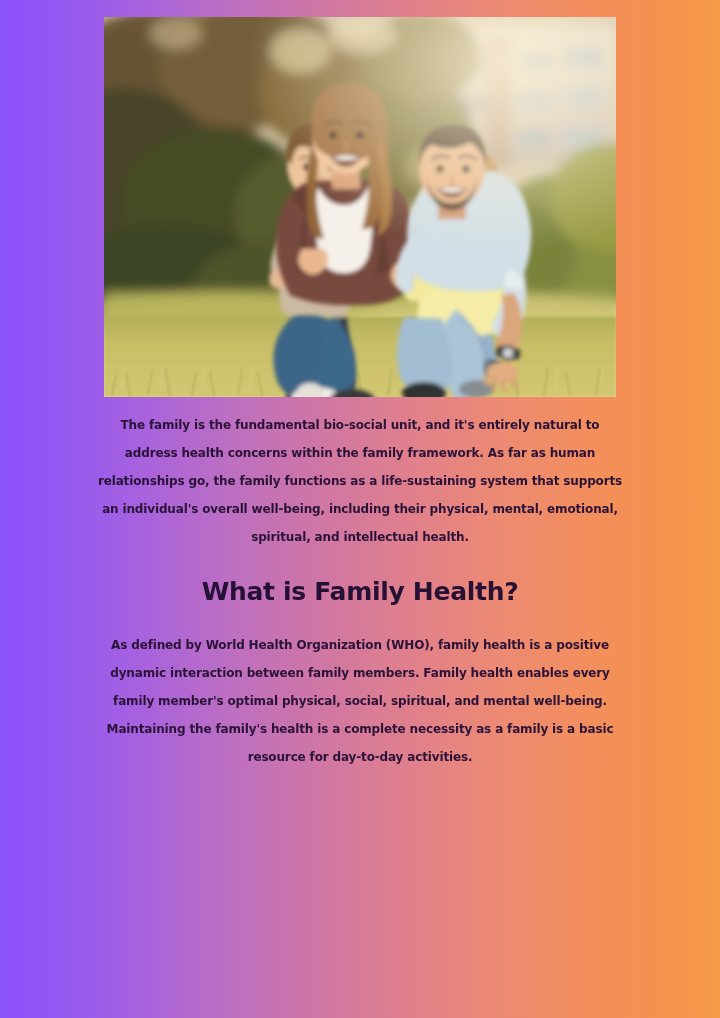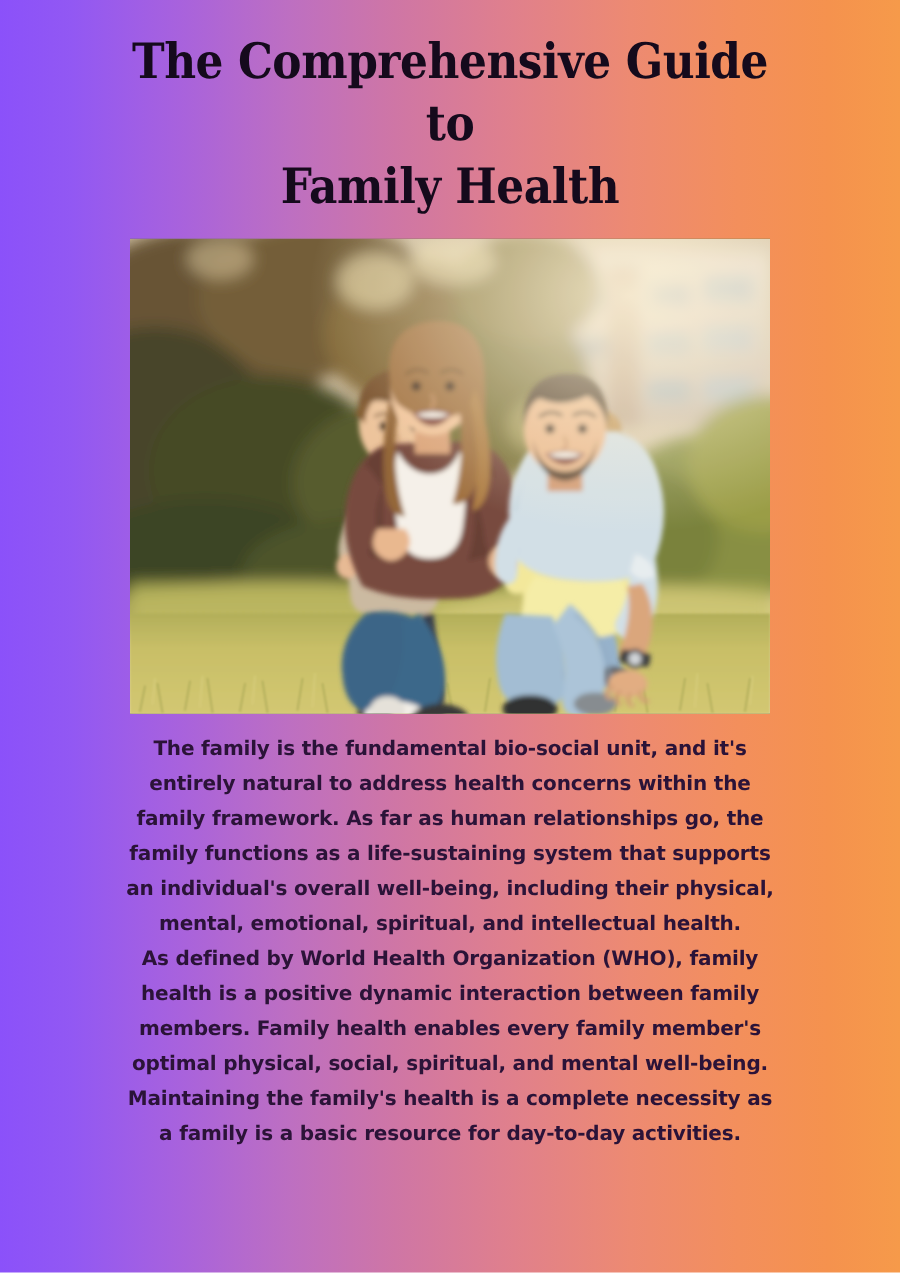--- a/index.html
+++ b/index.html
@@ -71,21 +71,21 @@
   
   .body-wrap {
     width: 560px;
     margin-top: 14px;
     text-align: center;
   }
 
   .para {
     font-family: "DejaVu Sans", "Liberation Sans", sans-serif;
     font-weight: 700;
-    font-size: 16px;
+    font-size: 12px;
     line-height: 28px;
     color: #2b1338;
     letter-spacing: -0.15px;
     padding: 0 14px;
   }
 
   .section-heading {
     font-family: "DejaVu Sans", "Liberation Sans", sans-serif;
     font-weight: 700;
     font-size: 25px;
@@ -97,24 +97,20 @@
     text-align: center;
   }
 
   .para.second { padding: 0 22px; text-align: center; }
 </style>
 </head>
 <body>
 
 <div class="poster">
 
-  <div class="title-block">
-    <h1 class="poster-title">The Comprehensive Guide to
-Family Health</h1>
-  </div>
 
   <div class="photo-frame" aria-label="Smiling family of four outdoors on sunlit grass in a park, parents crouching with two children on their shoulders">
     <svg viewBox="0 0 512 380" preserveAspectRatio="xMidYMid slice">
       <defs>
         <linearGradient id="skyG" x1="0" y1="0" x2="0" y2="1">
           <stop offset="0" stop-color="#c9bba0"></stop>
           <stop offset="1" stop-color="#e6dcc4"></stop>
         </linearGradient>
         <linearGradient id="grassG" x1="0" y1="0" x2="0" y2="1">
           <stop offset="0" stop-color="#9aa04a"></stop>
@@ -383,17 +379,18 @@
 
       <rect x="0" y="0" width="512" height="380" fill="url(#sunG)"></rect>
       <rect x="0" y="0" width="512" height="380" fill="#ffd9a0" opacity="0.07"></rect>
     </svg>
   </div>
 
   <div class="body-wrap">
 
     <p class="para">The family is the fundamental bio-social unit, and it's entirely natural to address health concerns within the family framework. As far as human relationships go, the family functions as a life-sustaining system that supports an individual's overall well-being, including their physical, mental, emotional, spiritual, and intellectual health.</p>
 
+    <h2 class="section-heading">What is Family Health?</h2>
 
     <p class="para second">As defined by World Health Organization (WHO), family health is a positive dynamic interaction between family members. Family health enables every family member's optimal physical, social, spiritual, and mental well-being. Maintaining the family's health is a complete necessity as a family is a basic resource for day-to-day activities.</p>
   </div>
 
 </div>
 
 </body></html>

